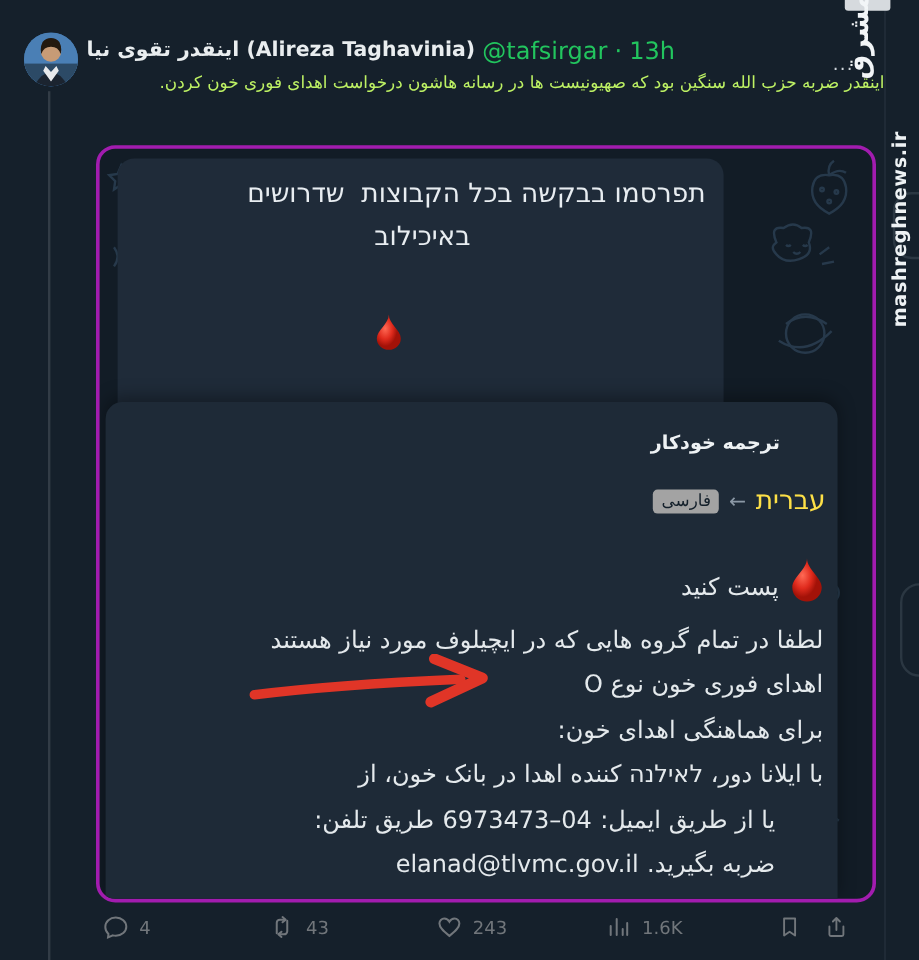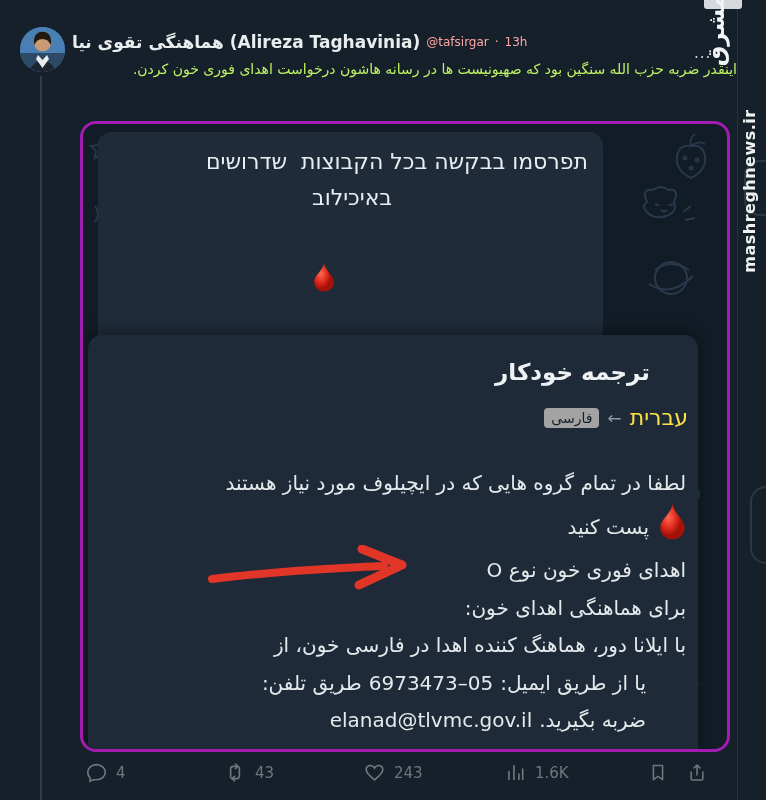--- a/index.html
+++ b/index.html
@@ -21,39 +21,39 @@
     color:#eef2f4;font-size:16px;font-weight:bold;text-align:center;letter-spacing:.5px;}
   .ghost{border:2px solid #2b3742;border-radius:16px;background:transparent;}
   .ghost1{left:744px;top:160px;width:60px;height:52px;}
   .ghost2{left:750px;top:486px;width:60px;height:74px;}
 
   
   .thread-line{left:40px;top:76px;width:2px;height:724px;background:#323c46;}
   .avatar{left:20px;top:27px;width:45px;height:45px;border-radius:50%;overflow:hidden;background:#3b6da0;}
   .name-row{left:72px;top:30px;width:660px;height:24px;display:flex;align-items:center;gap:6px;white-space:nowrap;}
   .name-fa,.name-en{color:#e9edef;font-weight:bold;font-size:17px;}
-  .meta{color:#fca5a5;font-size:12px;}
+  .meta{color:#22c55e;font-size:20px;}
   .tweet-text{left:80px;top:56px;width:657px;color:#bef264;font-size:14px;line-height:27px;
     text-align:right;direction:rtl;}
 
   
   .media-card{left:80px;top:121px;width:644px;height:625px;border:3px solid #a21caf;border-radius:16px;
     overflow:hidden;background:#121c26;}
   .doodle{position:absolute;color:#2e4358;opacity:.75;}
   .bubble{position:absolute;left:15px;top:8px;width:505px;height:250px;background:#1f2b39;border-radius:14px;
     padding:12px 15px 0 18px;box-sizing:border-box;}
   .he-line{direction:rtl;text-align:right;color:#e8edf1;font-size:22px;line-height:36px;white-space:pre-wrap;}
   .he-drop-line{display:flex;flex-direction:column;direction:rtl;align-items:center;gap:10px;}
 
   .drop{display:inline-block;flex:0 0 auto;}
 
   
   .panel{position:absolute;left:5px;top:211px;width:610px;height:414px;background:#1e2a37;
     border-radius:14px 14px 0 0;box-shadow:0 -4px 14px rgba(0,0,0,.35);}
-  .panel-title{position:absolute;right:48px;top:24px;color:#eef2f4;font-weight:bold;font-size:23px;direction:rtl;}
+  .panel-title{position:absolute;right:48px;top:24px;color:#eef2f4;font-weight:bold;font-size:16px;direction:rtl;}
   .lang-row{position:absolute;right:10px;top:70px;display:flex;direction:rtl;align-items:center;gap:8px;}
   .lang-from{color:#fde047;font-size:22px;}
   .lang-arrow{color:#8b98a5;font-size:17px;}
   .lang-chip{background:#a3a3a3;color:#14202b;font-size:14px;padding:2px 7px;border-radius:4px;}
   .panel-body{position:absolute;right:12px;left:12px;top:130px;direction:rtl;text-align:right;
     color:#e4e9ec;font-size:20px;line-height:37.5px;}
   .tr-line{min-height:37.5px;}
   .tr-drop-line{display:flex;flex-direction:row;direction:rtl;align-items:center;gap:10px;justify-content:flex-start;}
   .tr-mixed{display:flex;direction:ltr;justify-content:flex-end;gap:7px;margin-left:0;margin-right:40px;}
   .tr-mixed .seg{direction:rtl;text-align:right;}
@@ -82,21 +82,21 @@
     <rect width="45" height="45" fill="#4a7fb5"></rect>
     <rect x="0" y="26" width="45" height="19" fill="#2c4a66"></rect>
     <circle cx="22.5" cy="16" r="8.5" fill="#c79b76"></circle>
     <path d="M22.5 12 a8.5 8.5 0 0 1 8 6 a14 14 0 0 0 -1 -10 a9 9 0 0 0 -14 0 a14 14 0 0 0 -1 10 a8.5 8.5 0 0 1 8 -6z" fill="#23190f"></path>
     <path d="M8 45 q14.5 -24 29 0z" fill="#1b2430"></path>
     <path d="M18 28 l4.5 5 l4.5 -5 l2 4 l-6.5 9 l-6.5 -9z" fill="#e8eaec"></path>
   </svg>
 </div>
 
 <div class="abs name-row">
-  <span class="name-fa" dir="rtl">هماهنگی تقوی نیا</span>
+  <span class="name-fa" dir="rtl">اینقدر تقوی نیا</span>
   <span class="name-en">(Alireza Taghavinia)</span>
   <span class="meta">@tafsirgar</span>
   <span class="meta">·</span>
   <span class="meta">13h</span>
 </div>
 
 <div class="abs tweet-text">اینقدر ضربه حزب الله سنگین بود که صهیونیست ها در رسانه هاشون درخواست اهدای فوری خون کردن.</div>
 
 <div class="abs media-card">
 
@@ -156,42 +156,42 @@
   <div class="panel">
     <div class="panel-title">ترجمه خودکار</div>
 
     <div class="lang-row">
       <span class="lang-from">עברית</span>
       <span class="lang-arrow">←</span>
       <span class="lang-chip">فارسی</span>
     </div>
 
     <div class="panel-body">
-      <div class="tr-line">لطفا در تمام گروه هایی که در ایچیلوف مورد نیاز هستند</div>
       <div class="tr-line tr-drop-line">
         <span class="drop">
           <svg width="27" height="37" viewBox="0 0 22 30">
             <defs>
                 <radialGradient id="dg2" cx="35%" cy="40%">
                   <stop offset="0%" stop-color="#ff6a55"></stop>
                   <stop offset="60%" stop-color="#e02b1d"></stop>
                   <stop offset="100%" stop-color="#a31208"></stop>
                 </radialGradient>
               </defs>
             <path d="M11 0 C11 8 1 13 1 20 a10 9.5 0 0 0 20 0 C21 13 11 8 11 0z" fill="url(#dg2)"></path>
           </svg>
         </span>
         <span>پست کنید</span>
       </div>
+      <div class="tr-line">لطفا در تمام گروه هایی که در ایچیلوف مورد نیاز هستند</div>
       <div class="tr-line">اهدای فوری خون نوع O</div>
       <div class="tr-line">برای هماهنگی اهدای خون:</div>
-      <div class="tr-line">با ایلانا دور، هماهنگ کننده اهدا در فارسی خون، از</div>
+      <div class="tr-line">با ایلانا دور، לאילנה کننده اهدا در بانک خون، از</div>
       <div class="tr-line tr-mixed">
         <span class="seg">طریق تلفن:</span>
-        <span class="seg-ltr">6973473–05</span>
+        <span class="seg-ltr">6973473–04</span>
         <span class="seg">یا از طریق ایمیل:</span>
       </div>
       <div class="tr-line tr-mixed">
         <span class="seg-ltr">elanad@tlvmc.gov.il</span>
         <span class="seg">ضربه بگیرید.</span>
       </div>
     </div>
 
     <svg class="red-arrow" width="215" height="50" viewBox="0 0 215 50">
       <path d="M6 34 C45 29 110 24 178 21" stroke="#e03527" stroke-width="8" stroke-linecap="round" fill="none"></path>

